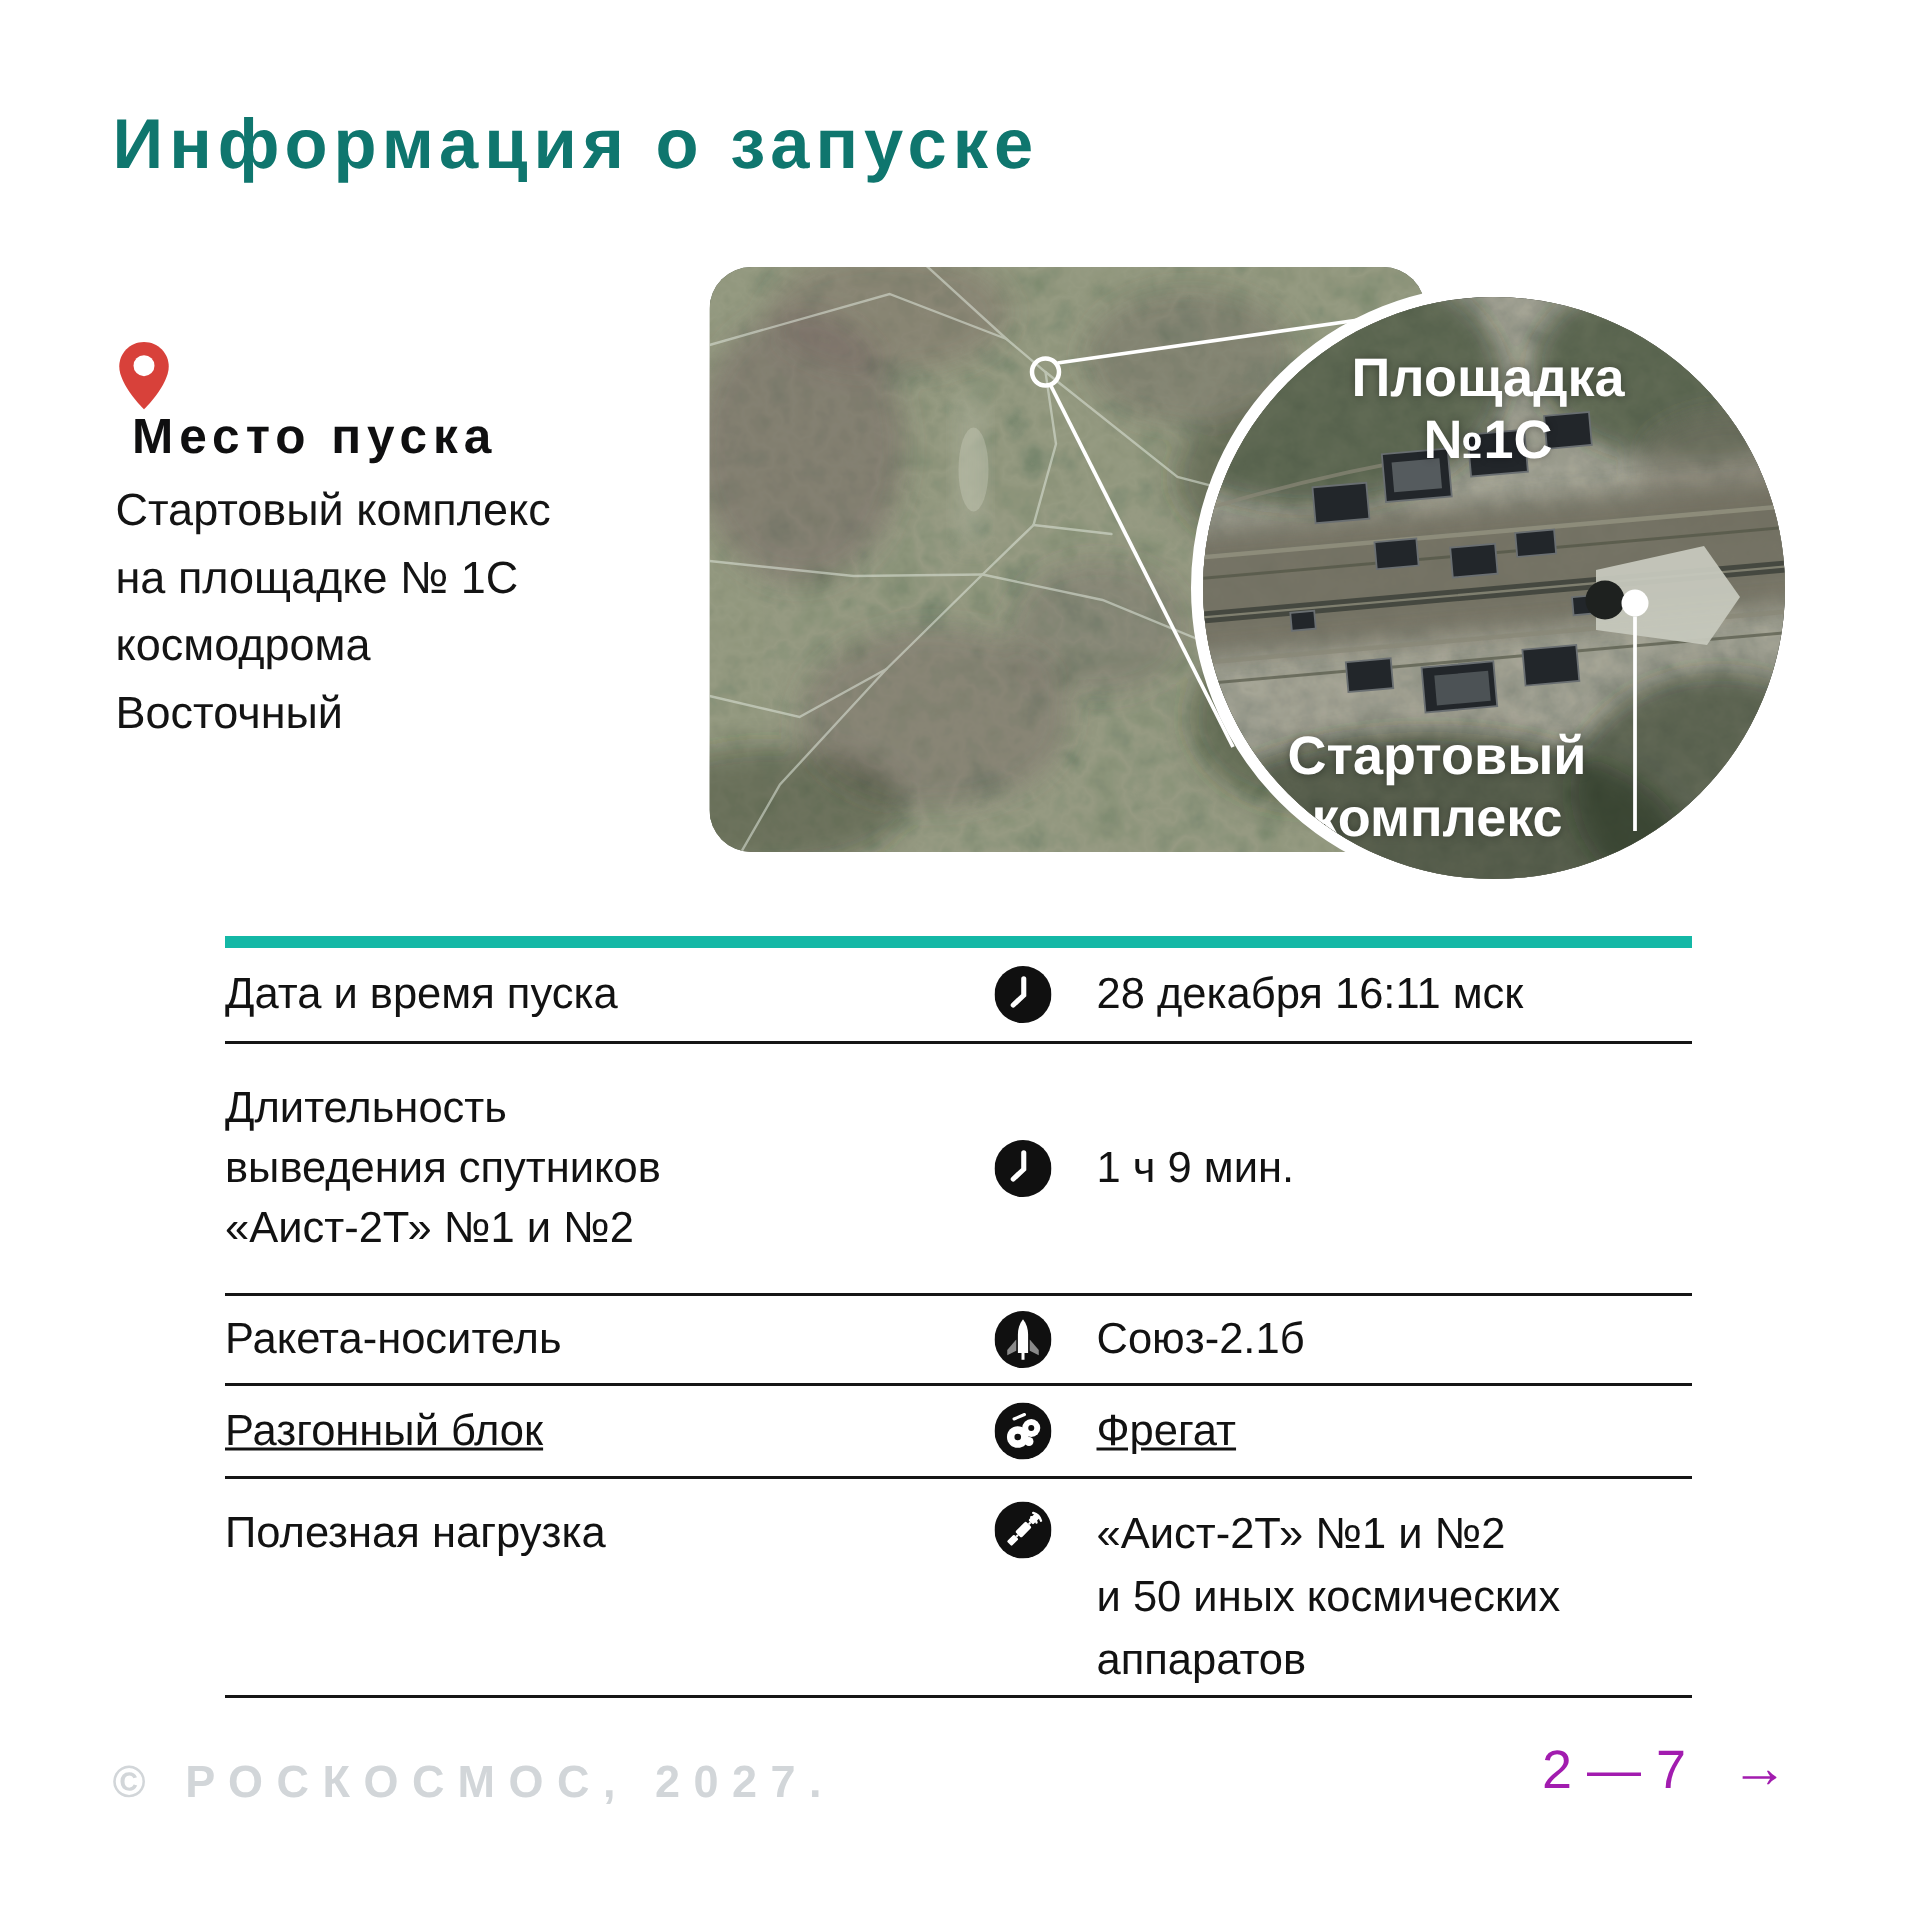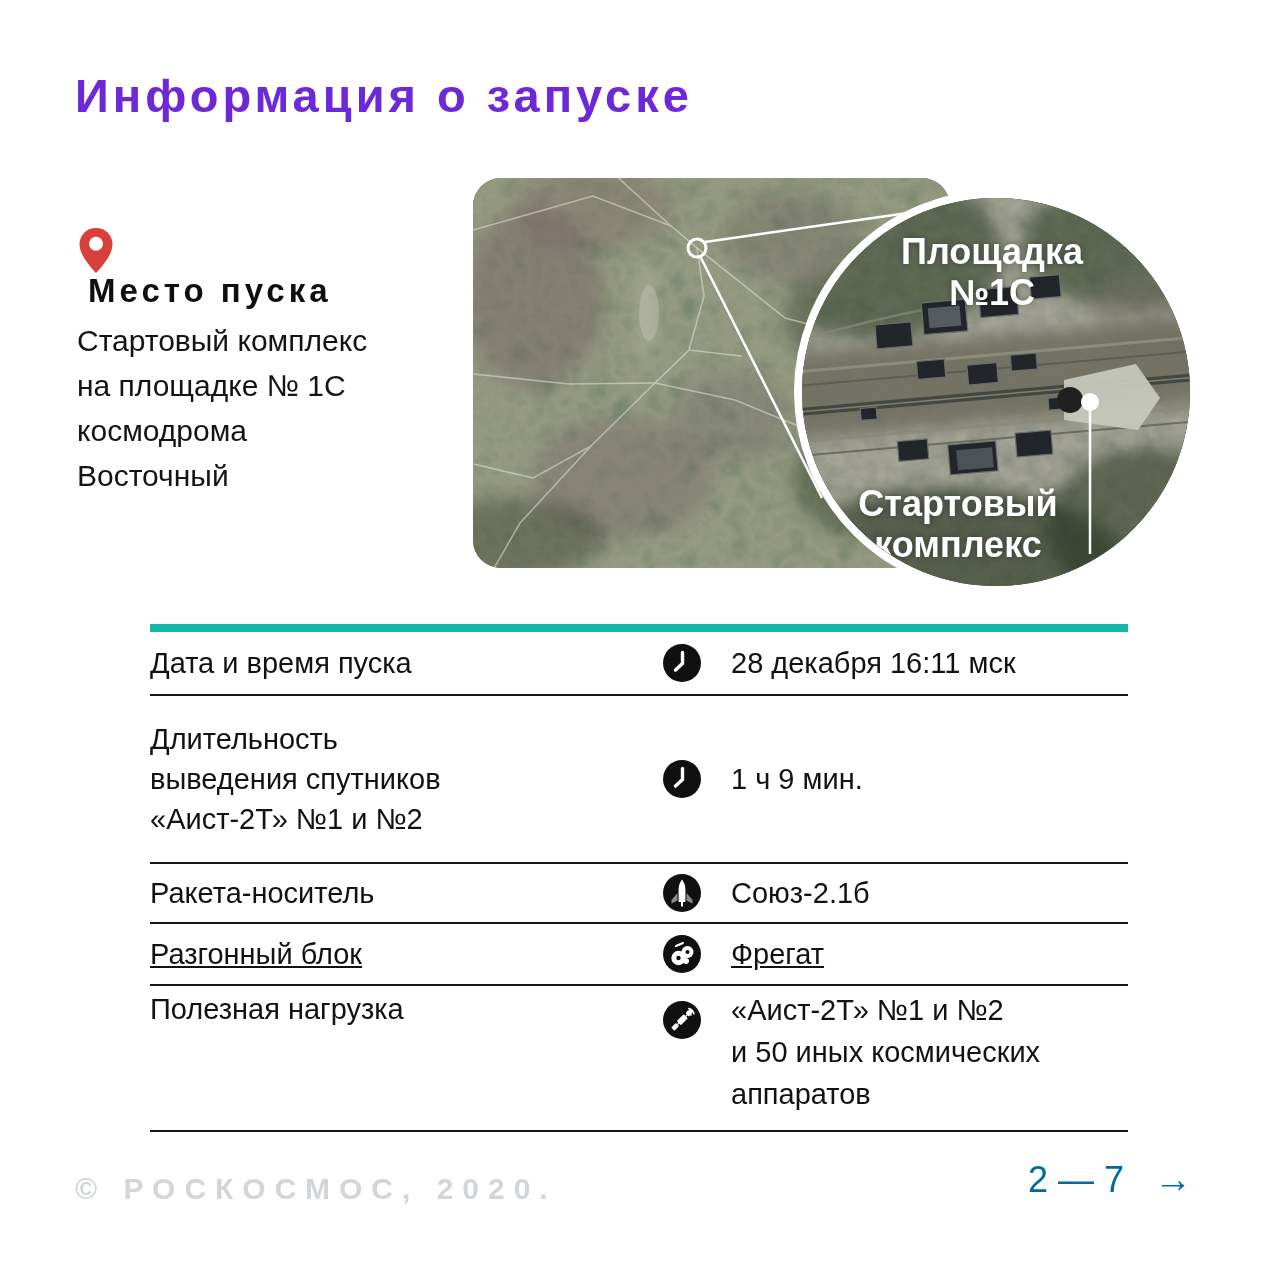--- a/index.html
+++ b/index.html
@@ -3,21 +3,21 @@
 <meta charset="utf-8">
 <style>
   * { margin:0; padding:0; box-sizing:border-box; }
   html,body { background:#ffffff; }
   .page {
     position:relative; width:1280px; height:1280px; background:#ffffff;
     font-family:"Liberation Sans","DejaVu Sans",sans-serif; color:#121212; overflow:hidden;
   }
   .title {
     position:absolute; left:75px; top:68px;
-    font-size:47px; font-weight:700; letter-spacing:4px; color:#6d28d9;
+    font-size:47px; font-weight:700; letter-spacing:4px; color:#0f766e;
   }
   
   .pin { position:absolute; left:78px; top:227px; width:36px; height:48px; }
   .loc-heading {
     position:absolute; left:88px; top:272px;
     font-size:33px; font-weight:700; letter-spacing:4px; color:#0f0f10;
   }
   .loc-desc {
     position:absolute; left:77px; top:318px;
     font-size:30px; font-weight:500; line-height:45px; white-space:pre-line; color:#141414;
@@ -45,30 +45,30 @@
   .spec-table { position:absolute; left:150px; top:624px; width:978px; border-top:8px solid #14b8a6; }
   .row {
     display:grid; grid-template-columns:513px 68px 1fr;
     align-items:center; border-bottom:2px solid #151515;
   }
   .row .label { font-size:29px; font-weight:500; line-height:40px; white-space:pre-line; }
   .row .value { font-size:29px; font-weight:500; line-height:42px; white-space:pre-line; }
   .icon-badge { width:38px; height:38px; }
   .r1 { height:64px; } .r2 { height:168px; } .r3 { height:60px; } .r4 { height:62px;text-decoration:underline; }
   .r5 { height:146px; align-items:start; }
-  .r5 .label, .r5 .value { padding-top:3px; }
+  .r5 .label, .r5 .value { padding-top:3px;margin-top:13px; }
   .r5 .icon-badge { margin-top:15px; }
   
   .copyright {
     position:absolute; left:75px; top:1172px;
     font-size:30px; font-weight:600; letter-spacing:9px; color:#d2d6d9;
   }
   .pagination {
     position:absolute; right:88px; top:1158px; display:flex; align-items:center; gap:30px;
-    font-size:36px; font-weight:500; color:#0369a1;
+    font-size:36px; font-weight:500; color:#a21caf;
   }
   .pagination .arrow { font-size:38px; }
 </style>
 </head>
 <body>
 
 <div class="page">
 
   <h1 class="title">Информация о запуске</h1>
 
@@ -267,19 +267,19 @@
         <path d="M24.5 10.5 A4.5 4.5 0 0 1 28 14" stroke="#ffffff" stroke-width="1.6" fill="none" stroke-linecap="round"></path>
         <path d="M25.8 7.6 A7.5 7.5 0 0 1 31 12.8" stroke="#ffffff" stroke-width="1.6" fill="none" stroke-linecap="round"></path>
       </svg>
       <div class="value">«Аист-2Т» №1 и №2
 и 50 иных космических
 аппаратов</div>
     </div>
 
   </div>
 
-  <div class="copyright">© РОСКОСМОС, 2020.</div>
+  <div class="copyright">© РОСКОСМОС, 2027.</div>
   <div class="pagination">
     <span>2 — 7</span>
     <span class="arrow">→</span>
   </div>
 
 </div>
 
 </body></html>

